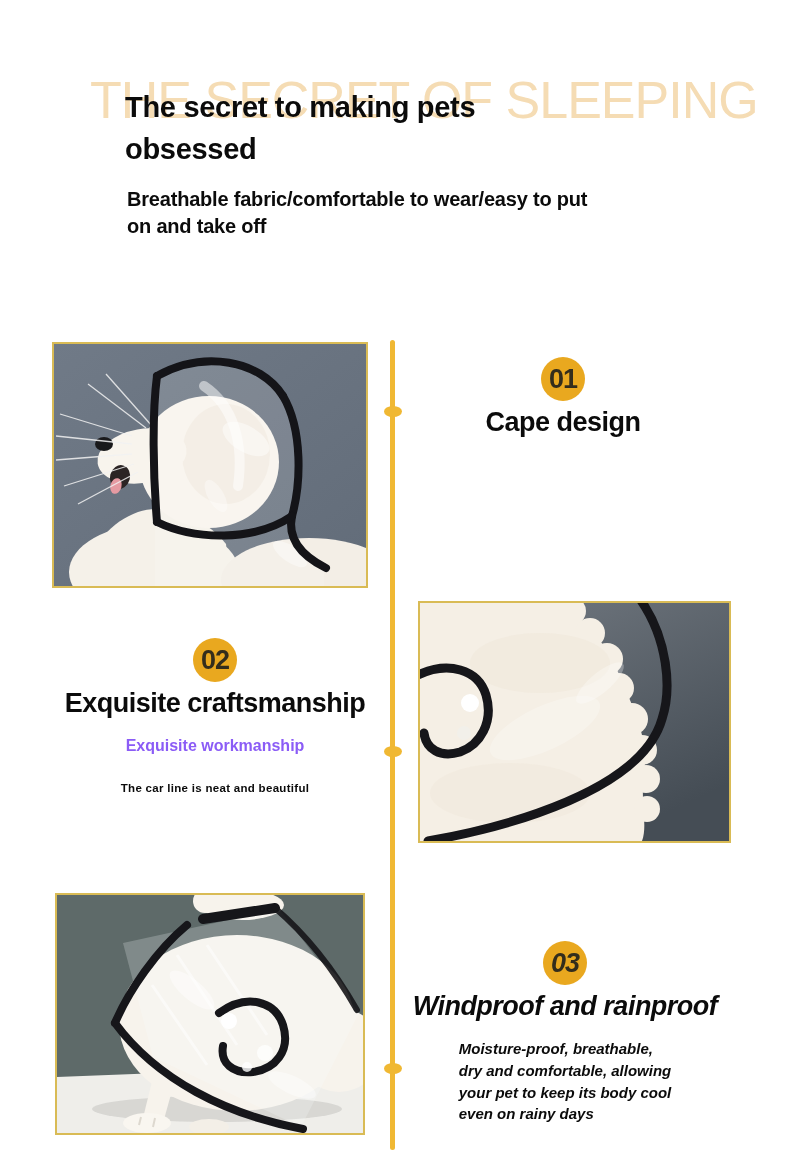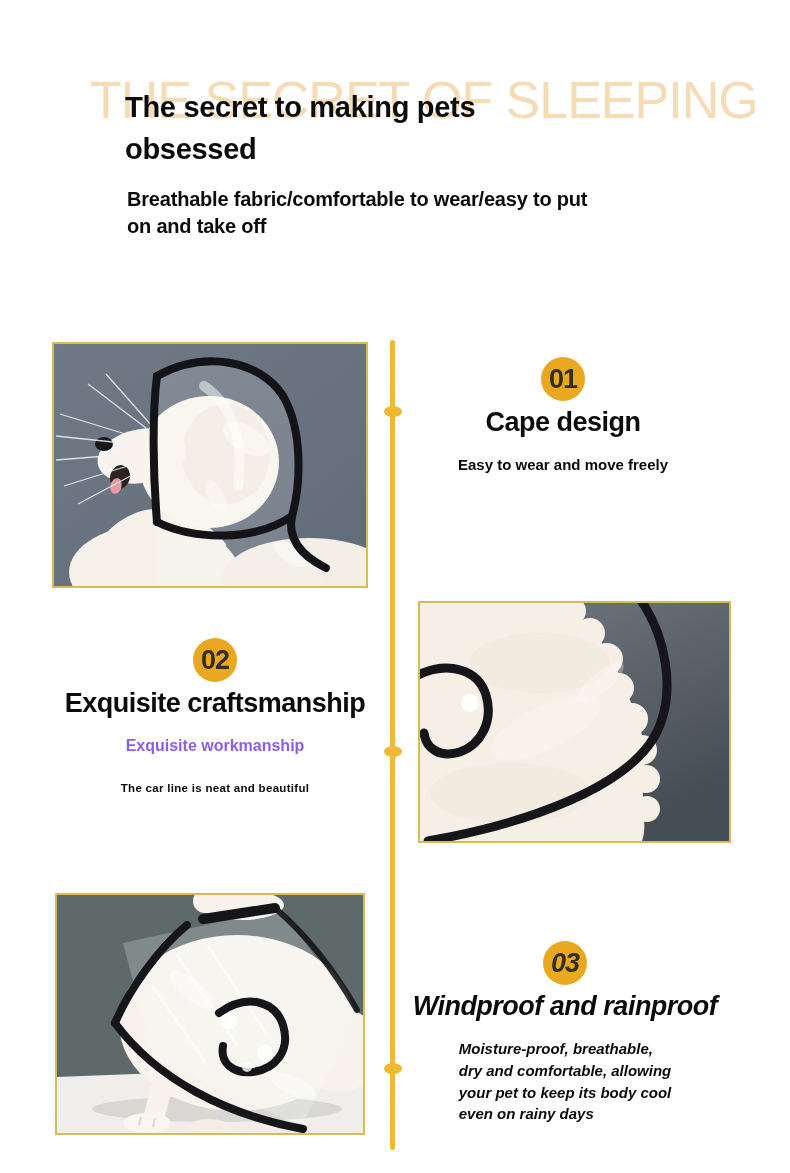--- a/index.html
+++ b/index.html
@@ -171,21 +171,20 @@
       </g>
       <circle cx="172" cy="126" r="8" fill="#ffffff"></circle>
       <circle cx="208" cy="158" r="8" fill="#fdfdfb"></circle>
       <circle cx="190" cy="172" r="5" fill="rgba(255,255,255,0.8)"></circle>
     </svg>
   </div>
 
   <div class="feature sec1">
     <div class="badge">01</div>
     <div class="f-title">Cape design</div>
-    <div class="f-desc">Easy to wear and move freely</div>
   </div>
 
   <div class="feature sec2">
     <div class="badge">02</div>
     <div class="f-title">Exquisite craftsmanship</div>
     <div class="f-sub">Exquisite workmanship</div>
     <div class="f-desc-small">The car line is neat and beautiful</div>
   </div>
 
   <div class="feature sec3">

